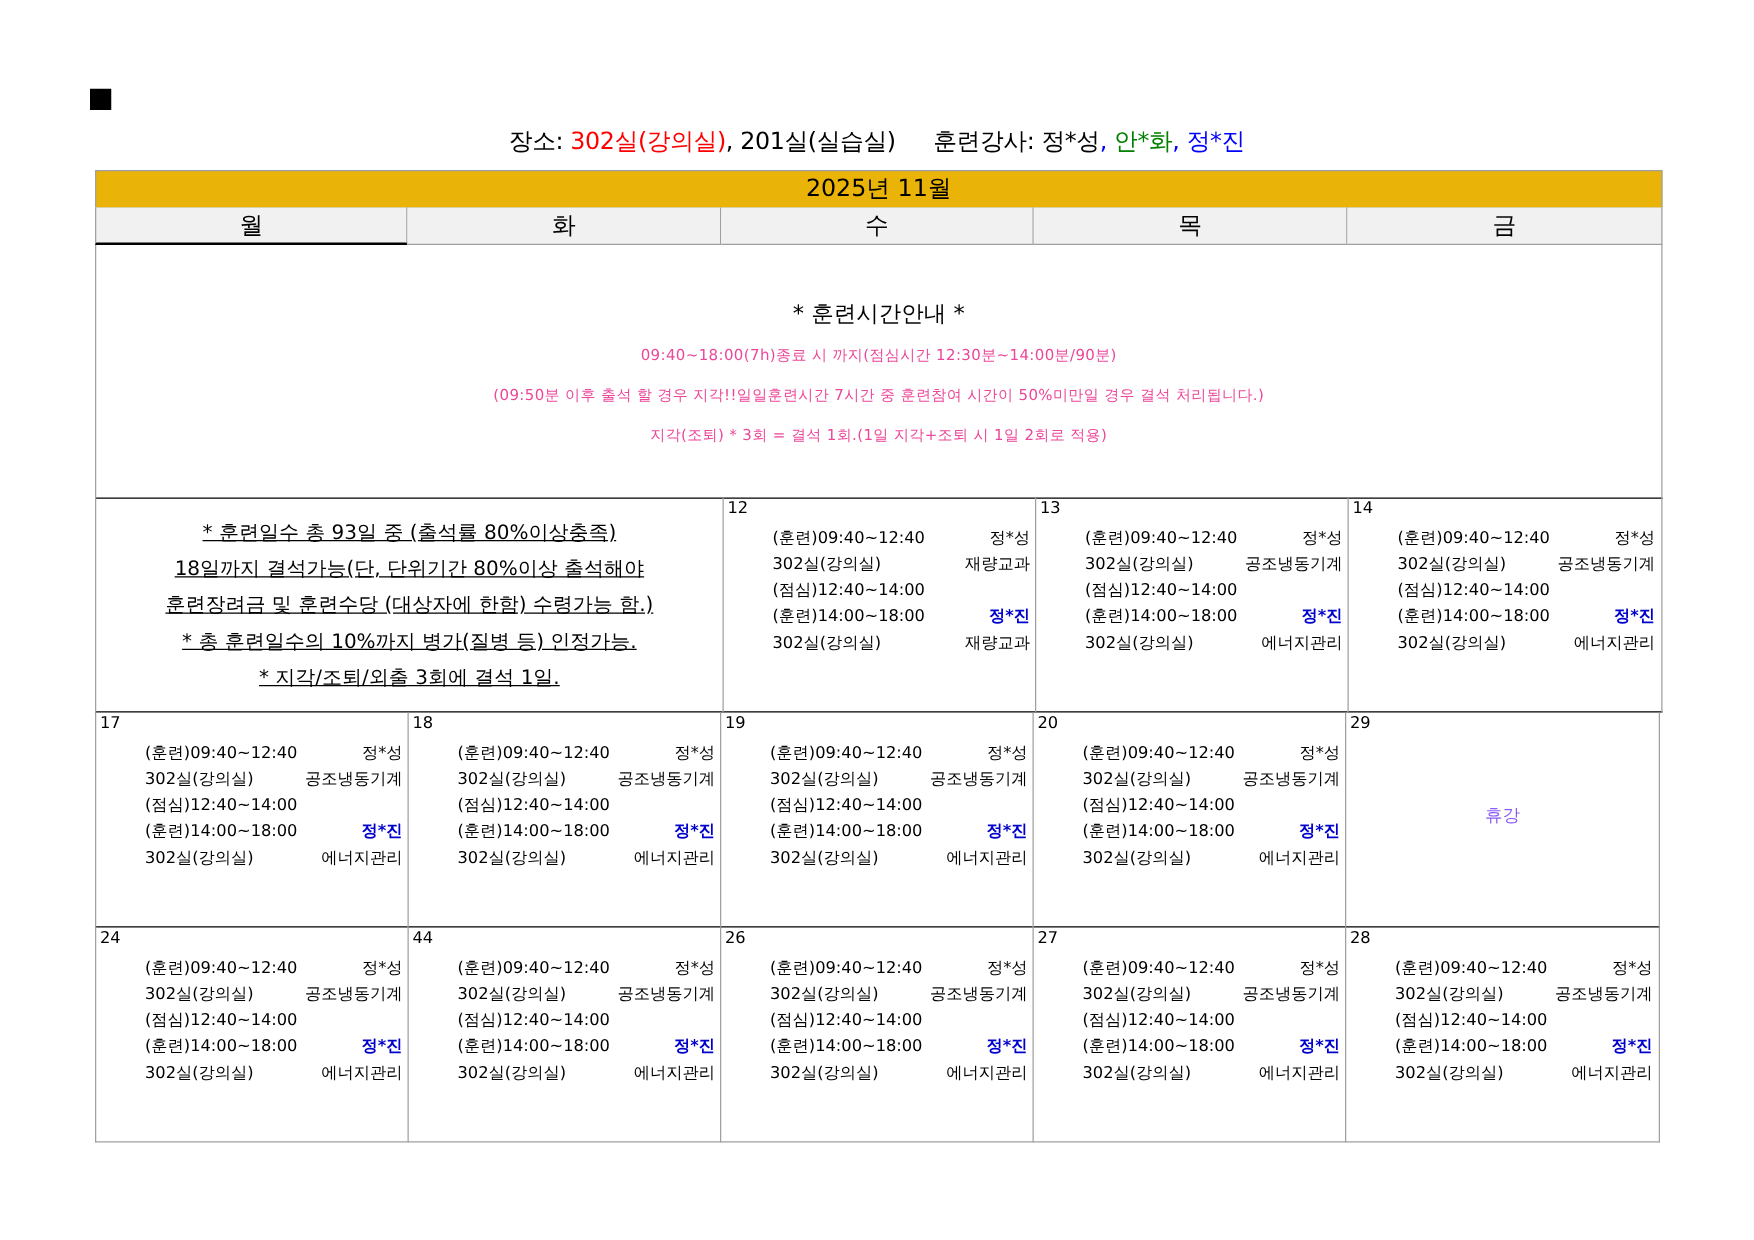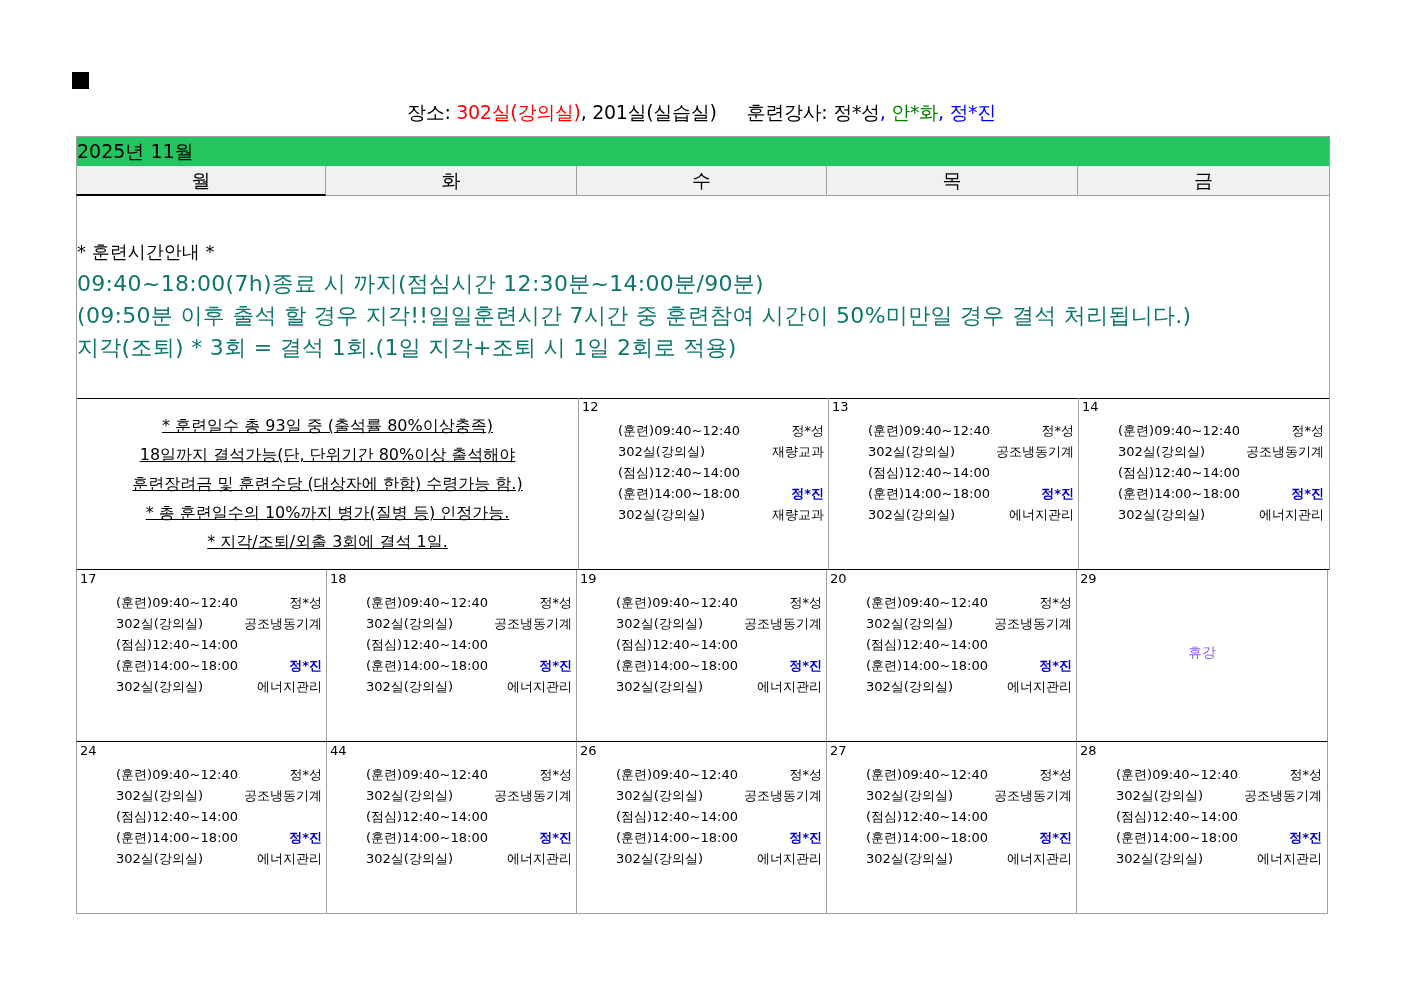--- a/index.html
+++ b/index.html
@@ -5,29 +5,29 @@
   html, body { margin:0; padding:0; background:#ffffff; }
   body { width:1403px; height:992px; position:relative; font-family:"DejaVu Sans", sans-serif; color:#000; overflow:hidden; }
   .title { position:absolute; left:72px; top:70px; width:1260px; font-size:19px; white-space:nowrap; letter-spacing:-0.3px; }
   .title .sq { display:inline-block; width:17px; height:17px; background:#000; margin-right:12px; vertical-align:-1px; }
   .subtitle { position:absolute; left:0; top:100px; width:1403px; text-align:center; font-size:19px; white-space:nowrap; letter-spacing:-0.3px; }
   .red { color:#ff0000; }
   .green { color:#008000; }
   .blue { color:#0000ff; }
 
   .cal { position:absolute; left:76px; top:136px; width:1254px; height:780px; }
-  .month-row { position:absolute; left:0; top:0; width:1252px; height:29px; background:#22c55e; border:1px solid #a0a0a0; text-align:left; font-size:19px; line-height:29px; }
+  .month-row { position:absolute; left:0; top:0; width:1252px; height:29px; background:#eab308; border:1px solid #a0a0a0; text-align:center; font-size:19px; line-height:29px; }
   .dow-row { position:absolute; left:0; top:30px; width:1254px; height:30px; display:flex; }
   .dow { box-sizing:border-box; height:30px; background:#f1f1f1; border:1px solid #a0a0a0; border-top:none; text-align:center; font-size:19px; line-height:29px; }
   .dow + .dow { border-left:none; }
   .dow.first { border-bottom:2px solid #000; }
 
-  .notice { position:absolute; left:0; top:60px; width:1252px; height:202px; border:1px solid #a0a0a0; border-top:none; border-bottom:1px solid #000; }
+  .notice { position:absolute; left:0; top:60px; width:1252px; height:202px; border:1px solid #a0a0a0; border-top:none; border-bottom:1px solid #000; text-align:center; }
   .notice .h { margin-top:40px; font-size:18px; line-height:32px; }
-  .notice .l { font-size:22px; line-height:32px; color:#0f766e; letter-spacing:0.3px; }
+  .notice .l { font-size:12px; line-height:32px; color:#ec4899; letter-spacing:0.3px; }
 
   .week { position:absolute; left:0; width:1254px; height:172px; display:flex; }
   .cell { box-sizing:border-box; width:250px; height:172px; border-left:1px solid #a0a0a0; border-bottom:1px solid #000; position:relative; }
   .cell:last-child { border-right:1px solid #a0a0a0; width:252px; }
   .cell.wk-last { border-bottom:1px solid #a0a0a0; }
   .day-num { position:absolute; left:3px; top:1px; font-size:13px; }
   .sched { position:absolute; left:39px; top:22px; width:206px; font-size:13px; line-height:21px; }
   .sched .row { display:flex; justify-content:space-between; white-space:nowrap; }
   .sched .inst2 { color:#0000cc; font-weight:bold; }
   .holiday { position:absolute; left:0; top:74px; width:100%; text-align:center; color:#8b5cf6; font-weight:normal; font-size:14px; }

